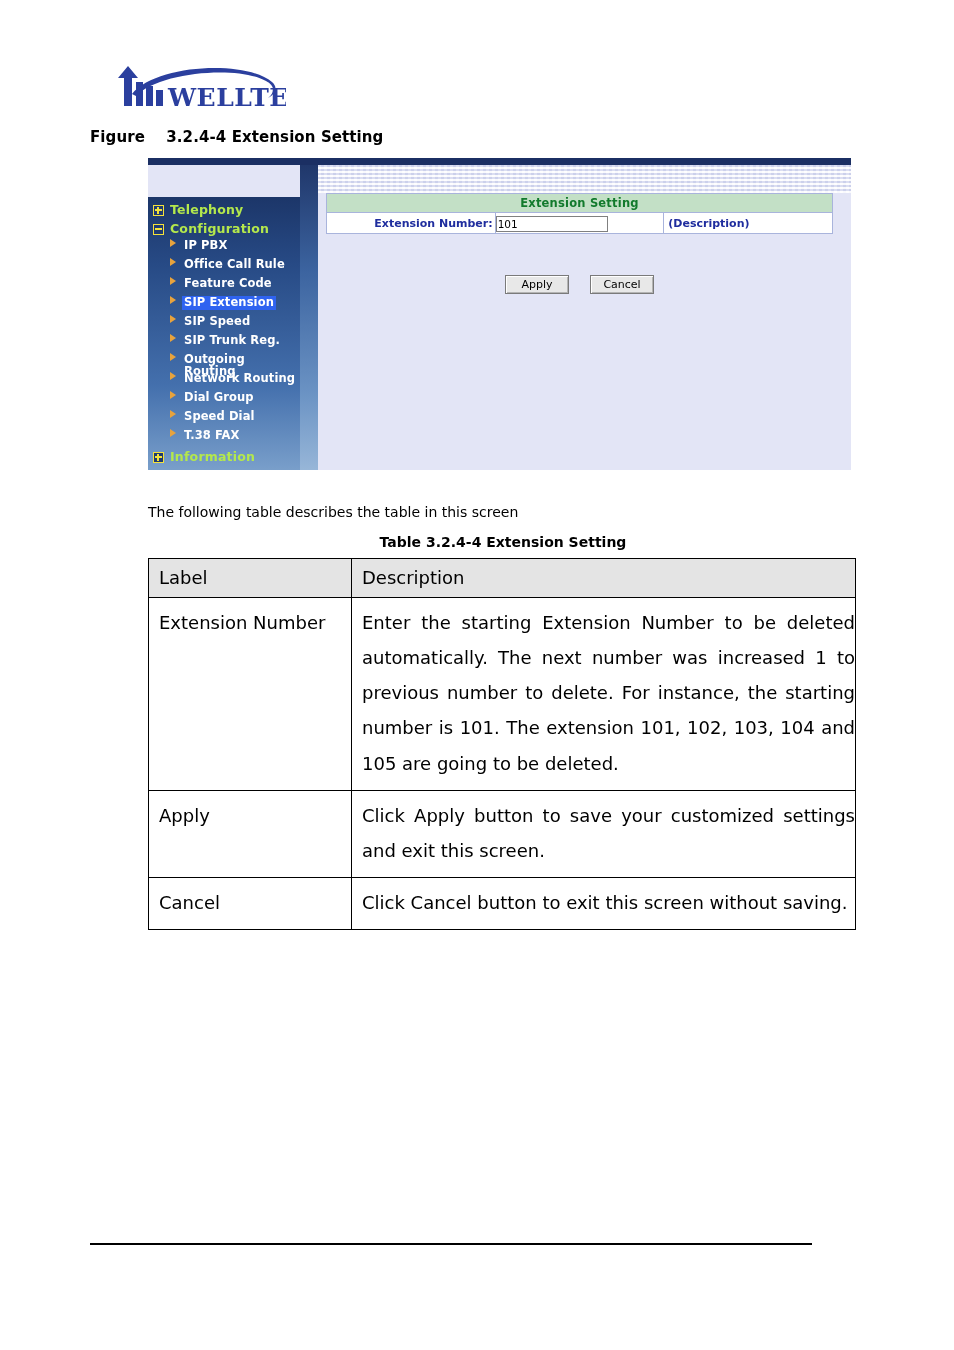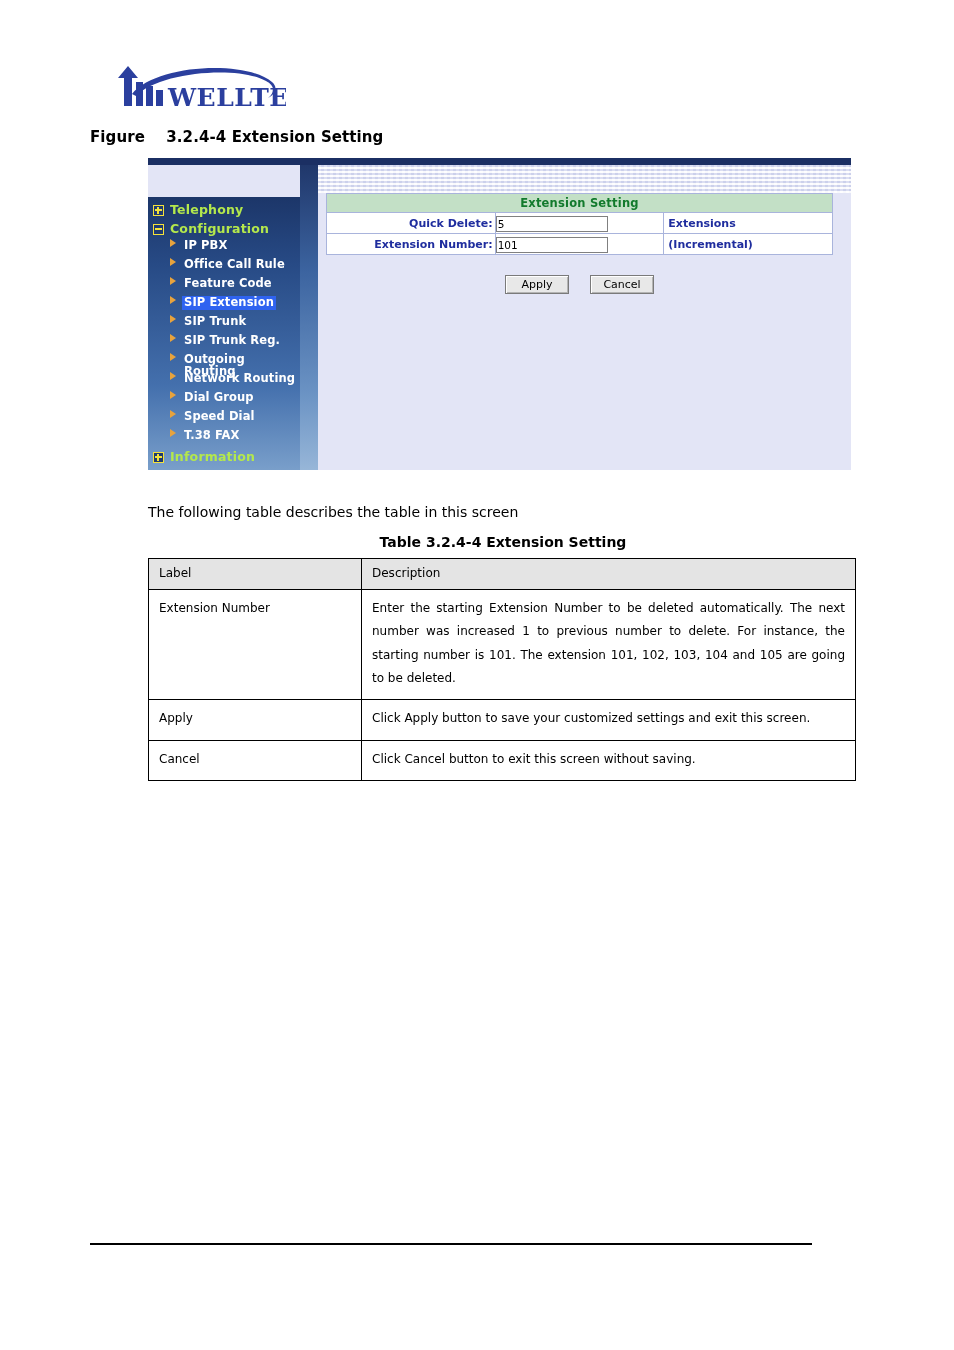--- a/index.html
+++ b/index.html
@@ -259,22 +259,22 @@
   #doc-table {
     position: absolute;
     left: 148px;
     top: 558px;
     width: 708px;
     border-collapse: collapse;
     table-layout: fixed;
   }
   #doc-table td {
     border: 1px solid #000000;
-    padding: 7px 10px 9px 10px;
-    font-size: 12px;
+    padding: 7px 0 9px 10px;
+    font-size: 18px;
     color: #000000;
     vertical-align: top;
     line-height: 1.95;
     font-family: "DejaVu Sans", sans-serif;
   }
   #doc-table tr.header-row td {
     background: #e4e4e4;
     padding-top: 6px;
     padding-bottom: 7px;
     line-height: 1.4;
@@ -346,21 +346,21 @@
     <div class="nav-sub">
       <span class="arrow"></span>
       <span class="nav-sub-label">Feature Code</span>
     </div>
     <div class="nav-sub selected">
       <span class="arrow"></span>
       <span class="nav-sub-label">SIP Extension</span>
     </div>
     <div class="nav-sub">
       <span class="arrow"></span>
-      <span class="nav-sub-label">SIP Trunk</span>
+      <span class="nav-sub-label">SIP Speed</span>
     </div>
     <div class="nav-sub">
       <span class="arrow"></span>
       <span class="nav-sub-label">SIP Trunk Reg.</span>
     </div>
     <div class="nav-sub">
       <span class="arrow"></span>
       <span class="nav-sub-label">Outgoing Routing</span>
     </div>
     <div class="nav-sub">
@@ -398,32 +398,25 @@
 
   <div id="content-area">
     <div id="content-texture"></div>
 
     <table id="form-table">
       <tbody>
           <tr>
         <td class="form-header-cell" colspan="3">Extension Setting</td>
       </tr>
       <tr>
-        <td class="form-label-cell" style="width:162px">Quick Delete:</td>
-        <td class="form-input-cell" style="width:116px">
-          <input class="txtbox" type="text" value="5" style="">
-        </td>
-        <td class="form-hint-cell">Extensions</td>
-      </tr>
-      <tr>
         <td class="form-label-cell">Extension Number:</td>
         <td class="form-input-cell">
           <input class="txtbox" type="text" value="101" style="">
         </td>
-        <td class="form-hint-cell">(Incremental)</td>
+        <td class="form-hint-cell">(Description)</td>
       </tr>
     </tbody>
       </table>
 
     <div id="form-buttons">
       <button class="winbtn">Apply</button>
       <button class="winbtn">Cancel</button>
     </div>
   </div>
 </div>

